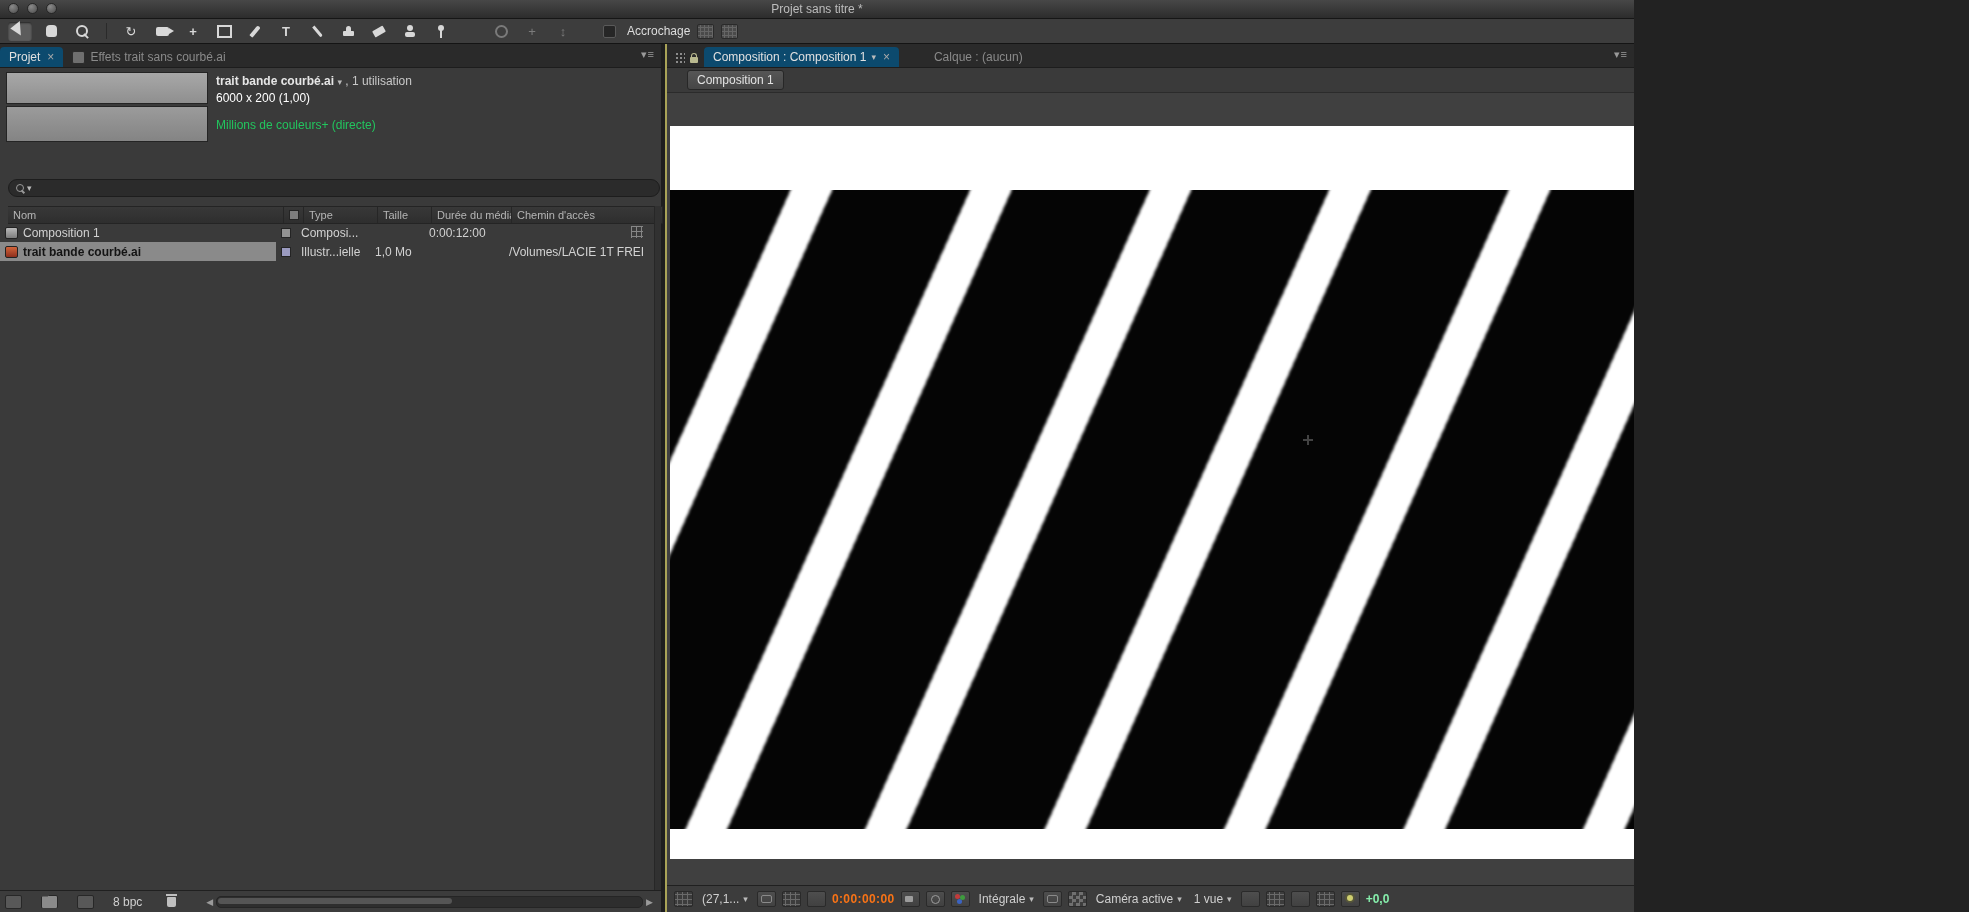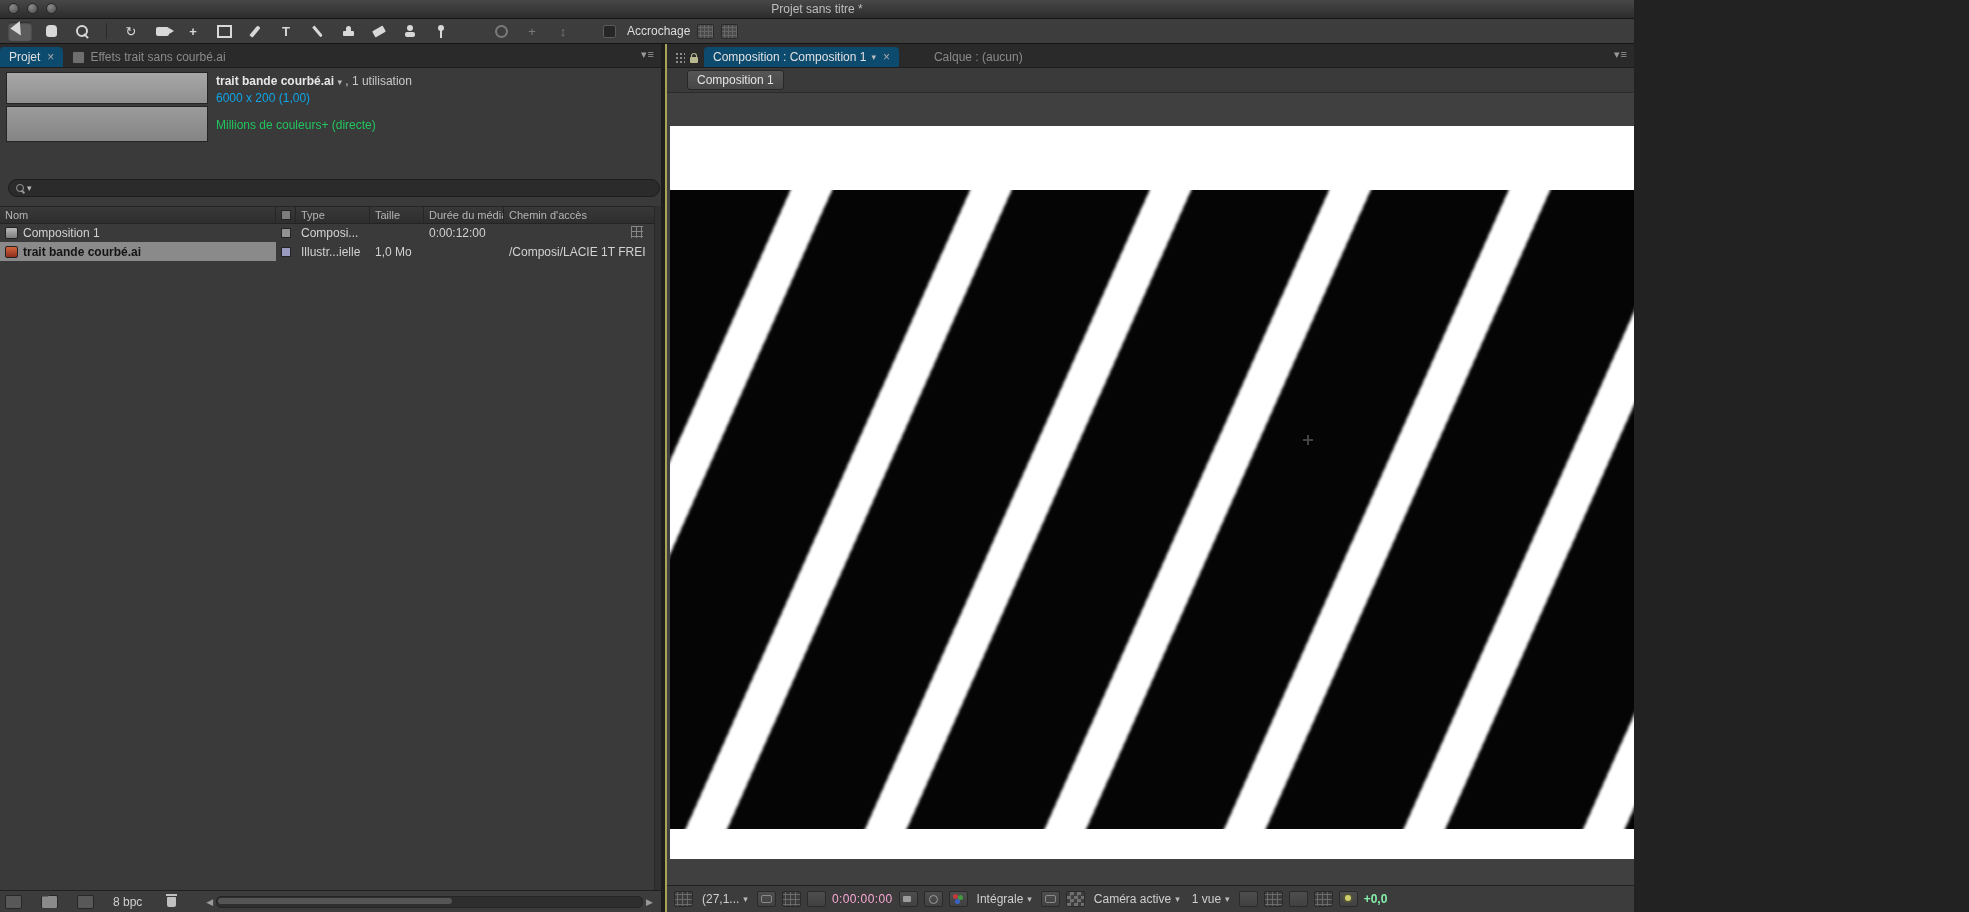--- a/index.html
+++ b/index.html
@@ -58,28 +58,28 @@
   .sh-lock::before{content:'';position:absolute;left:1px;top:-4px;width:4px;height:4px;border:1px solid #b9b98f;border-bottom:none;border-radius:3px 3px 0 0;}
   .caret{font-size:9px;color:#bbb;}
 
   
   .pcontent{flex:1;position:relative;background:#3a3a3a;min-height:0;}
   .thumb{position:absolute;left:6px;width:200px;border:1px solid #242424;}
   .thumb.t1{top:4px;height:30px;background:linear-gradient(#a8a8a8,#8f8f8f);}
   .thumb.t2{top:38px;height:34px;background:linear-gradient(#9b9b9b,#848484);}
   .iteminfo{position:absolute;left:216px;top:5px;line-height:16px;}
   .iteminfo .nm{font-weight:bold;color:#e6e6e6;}
-  .iteminfo .dim{color:#0ea5e9;}
+  .iteminfo .dim{color:#ffffff;}
   .iteminfo .depth{margin-top:11px;color:#22c55e;}
   .searchbox{position:absolute;left:8px;top:111px;width:643px;height:16px;background:#2b2b2b;border:1px solid #1d1d1d;border-radius:9px;display:flex;align-items:center;padding-left:7px;gap:3px;}
   .sh-mag{width:6px;height:6px;border:1.5px solid #9a9a9a;border-radius:50%;position:relative;}
   .sh-mag::after{content:'';position:absolute;width:1.5px;height:4px;background:#9a9a9a;left:5px;top:5px;transform:rotate(-45deg);}
 
   .tgrid{display:grid;grid-template-columns:276px 20px 74px 54px 80px 1fr;align-items:center;}
-  .thead{position:absolute;left:0;top:138px;width:655px;height:16px;background:linear-gradient(#383838,#2e2e2e);border-top:1px solid #242424;border-bottom:1px solid #242424;color:#b5b5b5;font-size:11px;}
+  .thead{position:absolute;left:8px;top:138px;width:655px;height:16px;background:linear-gradient(#383838,#2e2e2e);border-top:1px solid #242424;border-bottom:1px solid #242424;color:#b5b5b5;font-size:11px;}
   .thead > div{padding-left:5px;border-right:1px solid #262626;height:16px;display:flex;align-items:center;overflow:hidden;white-space:nowrap;}
   .trow{position:absolute;left:0;width:655px;height:19px;font-size:12px;color:#d2d2d2;}
   .trow.r1{top:155px;}
   .trow.r2{top:174px;}
   .cell{height:19px;display:flex;align-items:center;padding-left:5px;overflow:hidden;white-space:nowrap;}
   .cell.namecell{gap:5px;}
   .cell.sel{background:#8a8a8a;color:#141414;font-weight:bold;}
   .fico{width:13px;height:12px;flex:0 0 auto;border-radius:2px;border:1px solid #222;box-sizing:border-box;}
   .fico.comp{background:linear-gradient(#b9b9b9,#7d7d7d);}
   .fico.ai{background:linear-gradient(#d3643a,#8e2f1d);}
@@ -115,21 +115,21 @@
   .controls{height:26px;background:#3c3c3c;border-top:1px solid #202020;display:flex;align-items:center;gap:6px;padding:0 7px;flex:0 0 auto;font-size:12px;color:#cfcfcf;white-space:nowrap;}
   .dd{display:flex;align-items:center;gap:4px;padding:1px 3px;border-radius:2px;}
   .bic{width:17px;height:14px;border:1px solid #2a2a2a;background:linear-gradient(#4e4e4e,#414141);border-radius:2px;position:relative;flex:0 0 auto;}
   .bic.g-grid{background-image:linear-gradient(#6a6a6a 1px,transparent 1px),linear-gradient(90deg,#6a6a6a 1px,transparent 1px);background-size:5px 5px;background-position:2px 2px;}
   .bic.g-check{background-image:repeating-conic-gradient(#707070 0 25%,#3d3d3d 0 50%);background-size:7px 7px;}
   .bic.g-safe::after{content:'';position:absolute;inset:3px;border:1px solid #8a8a8a;border-radius:2px;}
   .bic.g-cam::after{content:'';position:absolute;left:3px;top:4px;width:8px;height:6px;background:#9c9c9c;border-radius:1px;}
   .bic.g-circ::after{content:'';position:absolute;left:4px;top:3px;width:7px;height:7px;border:1.5px solid #9c9c9c;border-radius:50%;}
   .bic.g-rgb::after{content:'';position:absolute;left:3px;top:2px;width:5px;height:5px;border-radius:50%;background:#c23b3b;box-shadow:5px 1px 0 #3f9a3f,2px 5px 0 #3b63c2;}
   .bic.g-sun::after{content:'';position:absolute;left:5px;top:3px;width:6px;height:6px;border-radius:50%;background:#cfcf70;box-shadow:0 0 0 2px #55553a;}
-  .tc{color:#f9a8d4;letter-spacing:.4px;font-weight:normal;}
+  .tc{color:#f97316;letter-spacing:.4px;font-weight:bold;}
   .expval{color:#86efac;font-weight:bold;}
 </style>
 </head>
 <body>
 
 <div class="window">
 
   <div class="titlebar">
     <div class="lights">
       <div class="light"></div>
@@ -265,21 +265,21 @@
           <div class="cell namecell sel">
             <span class="fico ai"></span>
             <span>trait bande courbé.ai</span>
           </div>
           <div class="cell">
               <span class="chipbox chip1"></span>
             </div>
           <div class="cell">Illustr...ielle</div>
           <div class="cell">1,0 Mo</div>
           <div class="cell"></div>
-          <div class="cell">/Composi/LACIE 1T FREI</div>
+          <div class="cell">/Volumes/LACIE 1T FREI</div>
         </div>
 
         <div class="vtrack"></div>
       </div>
 
       <div class="pstatus">
         <div class="sic"></div>
         <div class="sic folder"></div>
         <div class="sic"></div>
         <span class="bpc">8 bpc</span>

